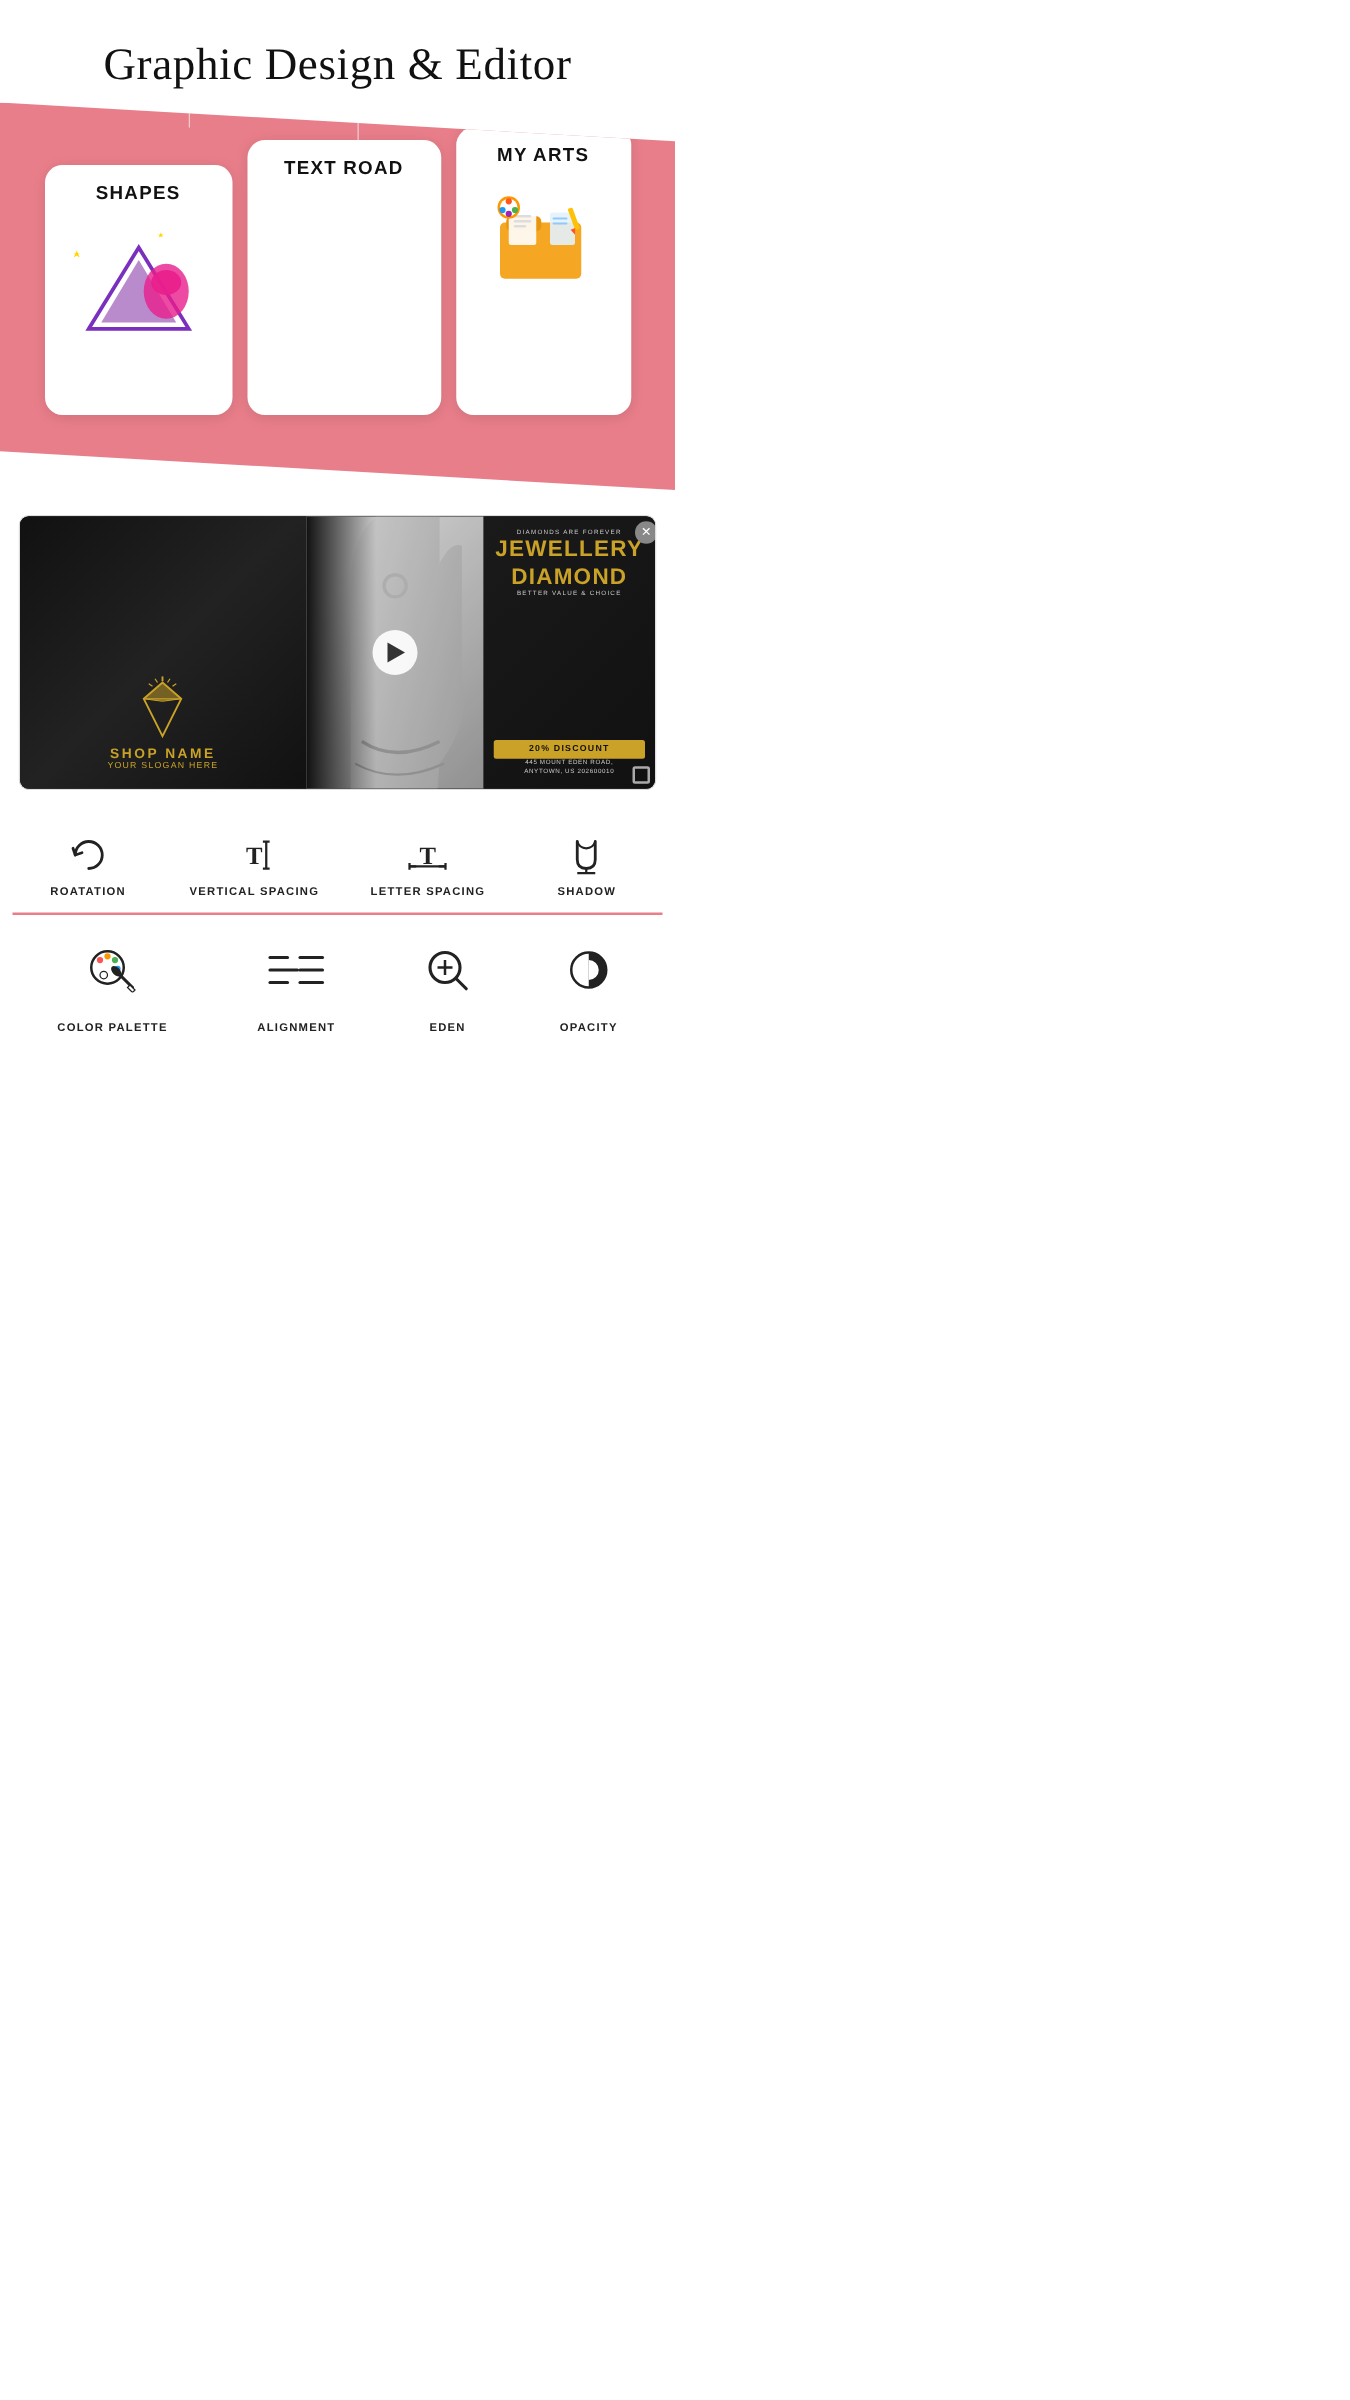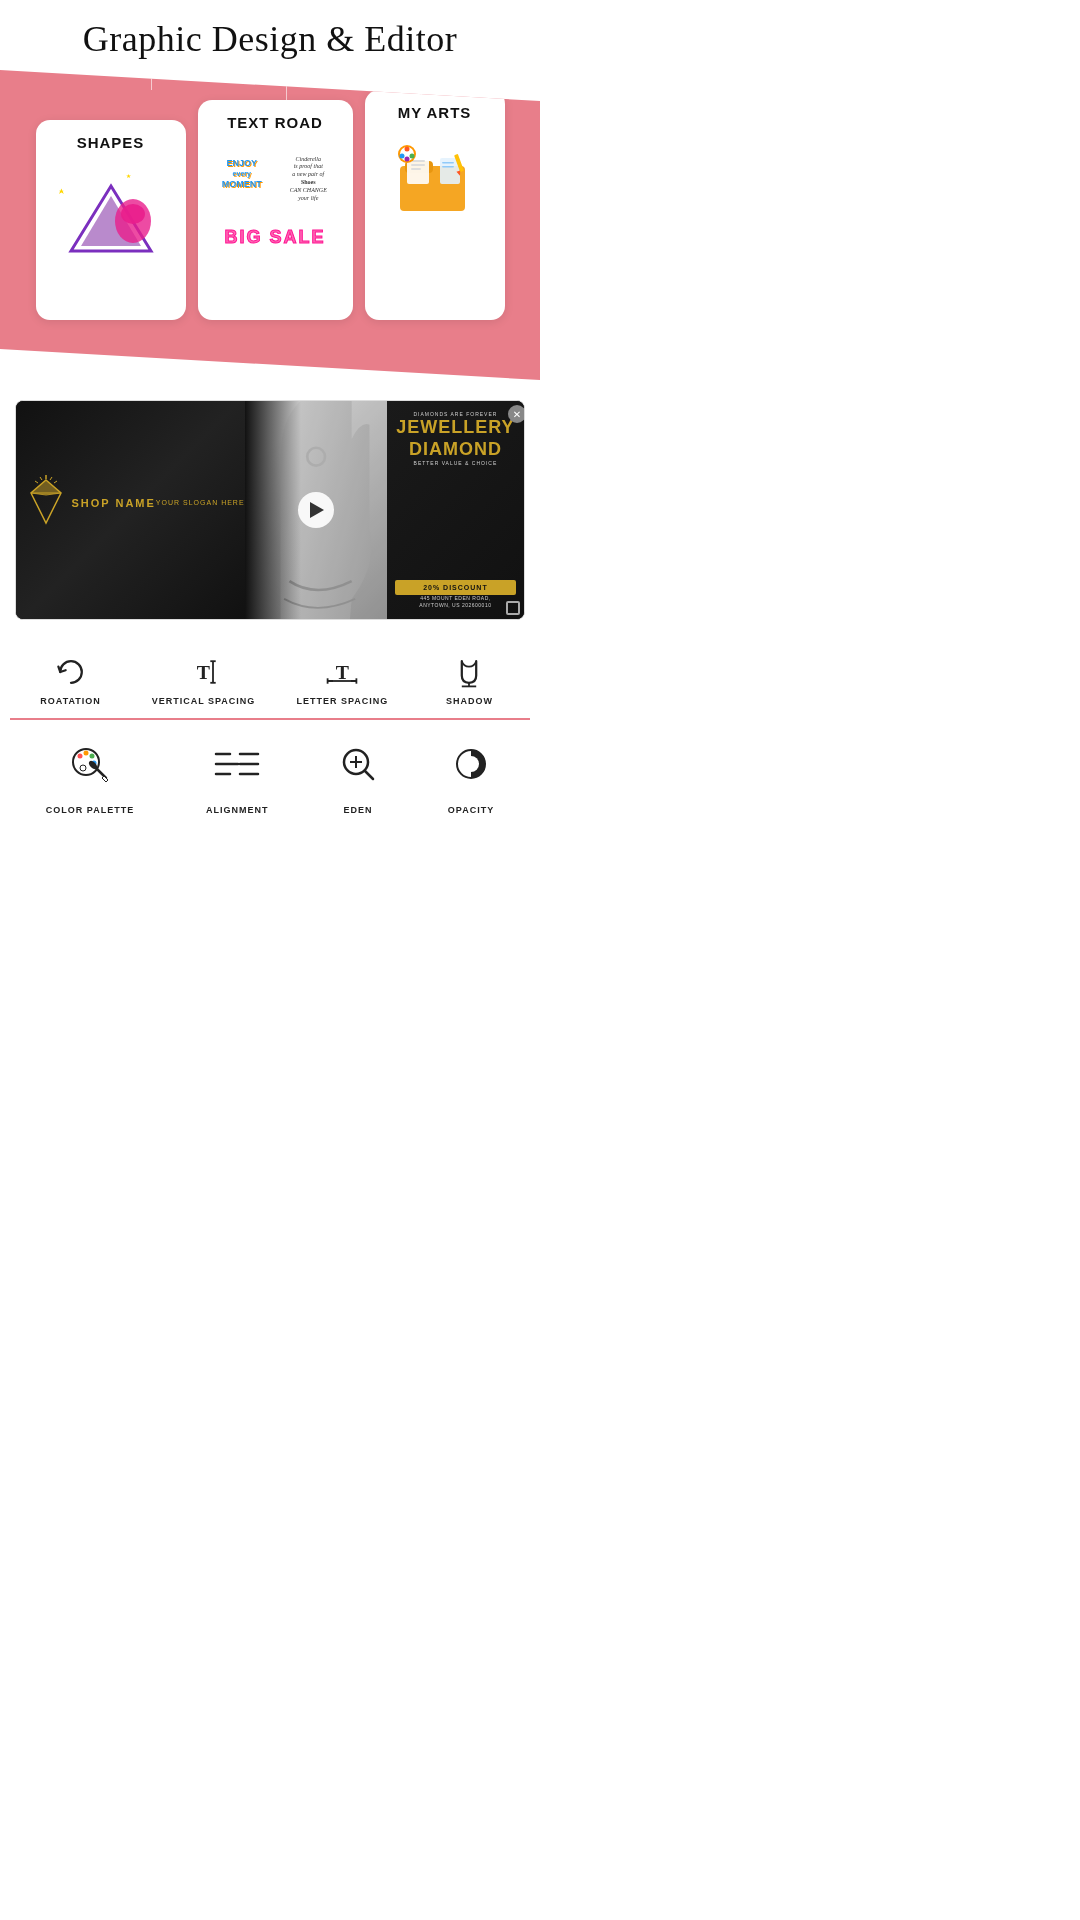--- a/index.html
+++ b/index.html
@@ -8,21 +8,21 @@
       width: 540px;
       min-height: 960px;
       font-family: 'Georgia', serif;
       background: #fff;
       overflow-x: hidden;
     }
 
     
     .header {
       background: #fff;
-      padding: 18px 20px 20px;
+      padding: 30px 20px 20px;
       text-align: center;
     }
     .header-title {
       font-size: 36px;
       font-weight: 400;
       color: #111;
       letter-spacing: 0.5px;
     }
 
     
@@ -115,21 +115,21 @@
       position: relative;
       background: #000;
       height: 220px;
       display: flex;
     }
 
     .canvas-left {
       width: 45%;
       background: linear-gradient(135deg, #111 0%, #222 50%, #111 100%);
       display: flex;
-      flex-direction: row;
+      flex-direction: column;
       align-items: center;
       justify-content: flex-end;
       padding-bottom: 15px;
       position: relative;
     }
 
     .shop-name {
       color: #c9a227;
       font-family: Arial, sans-serif;
       font-size: 11px;
@@ -353,31 +353,20 @@
           <ellipse cx="82" cy="55" rx="18" ry="22" fill="#E91E8C" opacity="0.8"></ellipse>
           <ellipse cx="82" cy="48" rx="12" ry="10" fill="#E91E8C" opacity="0.9"></ellipse>
 
           <polygon points="35,90 38,82 42,90 34,85 42,85" fill="#6A0DAD" transform="translate(15,0) scale(1.8)"></polygon>
         </svg>
       </div>
     </div>
 
     <div class="card card-textarts">
       <div class="card-title">TEXT ROAD</div>
-      <div class="textarts-illustration">
-        <div style="display:flex; gap:6px; align-items:flex-start; width:100%; padding: 0 4px;">
-          <div style="flex:1;">
-            <div style="background:#fff; border-radius:6px; padding:4px; text-align:center;">
-              <div style="font-family:Arial; font-size:9px; font-weight:900; color:#2196F3; text-shadow:1px 1px 0 #FF9800; line-height:1.2;">ENJOY<br><span style="font-size:7px;">every</span><br>MOMENT</div>
-            </div>
-          </div>
-          <div style="flex:1; font-family:'Times New Roman', serif; font-size:6px; color:#333; font-style:italic; line-height:1.3; text-align:center; padding-top:2px;">Cinderella<br>is proof that<br>a new pair of<br><span style="font-style:normal; font-weight:bold;">Shoes</span><br>CAN CHANGE<br>your life</div>
-        </div>
-        <div style="font-family:Arial; font-size:18px; font-weight:900; color:#ff69b4; -webkit-text-stroke:1px #ff1493; letter-spacing:2px;">BIG SALE</div>
-      </div>
     </div>
 
     <div class="card card-myarts">
       <div class="card-title">MY ARTS</div>
       <div class="myarts-illustration">
         <svg width="100" height="80" viewBox="0 0 100 80">
 
           <rect x="15" y="30" width="65" height="45" rx="4" fill="#F5A623"></rect>
           <rect x="20" y="25" width="28" height="12" rx="4" fill="#E8960F"></rect>
 

